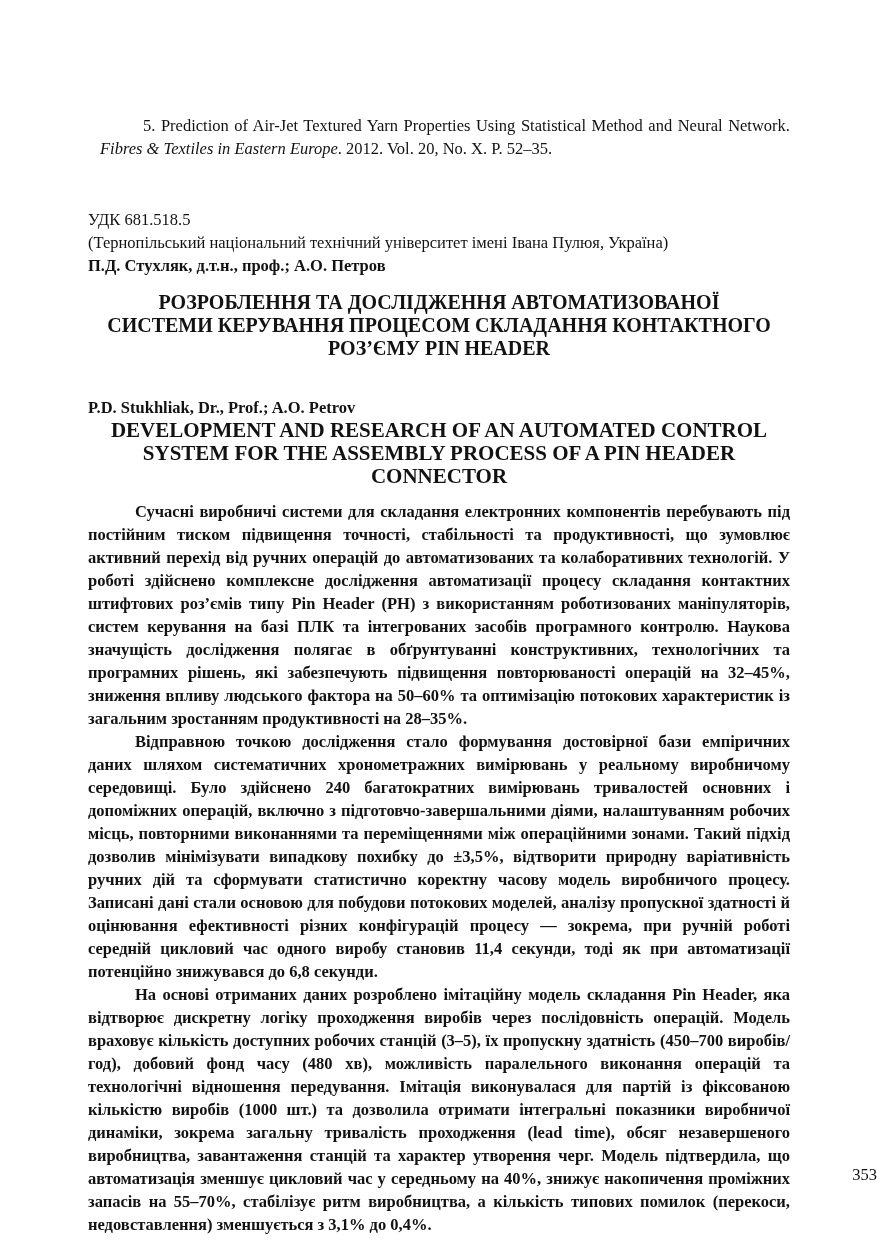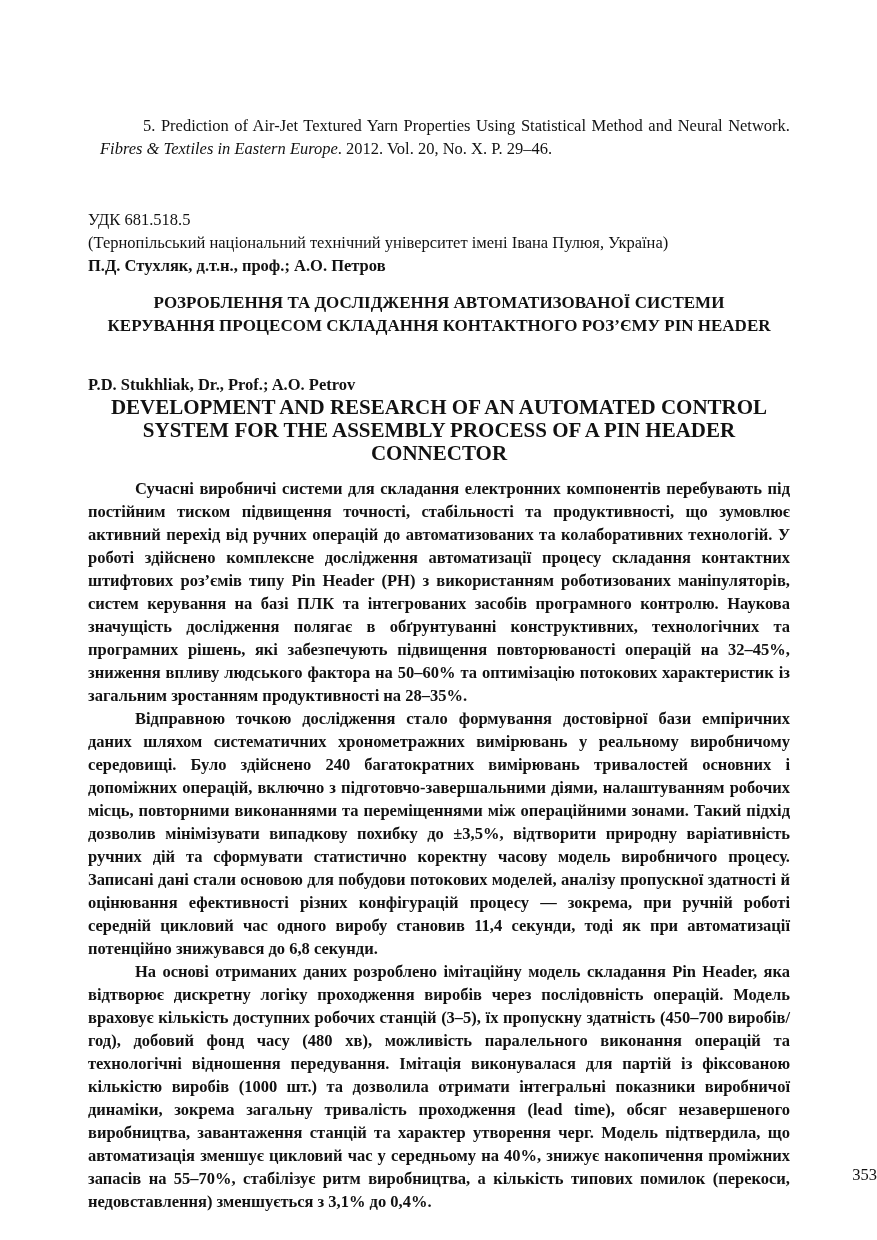--- a/index.html
+++ b/index.html
@@ -71,29 +71,29 @@
     right: 0;
     top: 1163px;
     text-align: right;
   }
 </style>
 </head>
 <body>
 
 <div class="page">
 
-  <p class="reference"><span>5.  Prediction of Air-Jet Textured Yarn Properties Using Statistical Method and Neural Network. </span><span class="journal">Fibres &amp; Textiles in Eastern Europe</span><span>. 2012. Vol. 20, No. X. P. 29–46.</span></p>
+  <p class="reference"><span>5.  Prediction of Air-Jet Textured Yarn Properties Using Statistical Method and Neural Network. </span><span class="journal">Fibres &amp; Textiles in Eastern Europe</span><span>. 2012. Vol. 20, No. X. P. 52–35.</span></p>
 
   <div class="meta-block">
     <div class="meta-line">УДК 681.518.5</div>
     <div class="meta-line">(Тернопільський національний технічний університет імені Івана Пулюя, Україна)</div>
     <div class="meta-line authors-ua">П.Д. Стухляк, д.т.н., проф.; А.О. Петров</div>
   </div>
 
-  <h1 class="title-ua" style="font-size:17px; margin-bottom:0;">РОЗРОБЛЕННЯ ТА ДОСЛІДЖЕННЯ АВТОМАТИЗОВАНОЇ СИСТЕМИ КЕРУВАННЯ ПРОЦЕСОМ СКЛАДАННЯ КОНТАКТНОГО РОЗ’ЄМУ PIN HEADER</h1>
+  <h1 class="title-ua" style="font-size:20px; margin-bottom:0;">РОЗРОБЛЕННЯ ТА ДОСЛІДЖЕННЯ АВТОМАТИЗОВАНОЇ СИСТЕМИ КЕРУВАННЯ ПРОЦЕСОМ СКЛАДАННЯ КОНТАКТНОГО РОЗ’ЄМУ PIN HEADER</h1>
 
   <div class="en-block">
     <div class="authors-en">P.D. Stukhliak, Dr., Prof.; A.O. Petrov</div>
     <h2 class="title-en" style="font-size:21px; margin:0;">DEVELOPMENT AND RESEARCH OF AN AUTOMATED CONTROL SYSTEM FOR THE ASSEMBLY PROCESS OF A PIN HEADER CONNECTOR</h2>
   </div>
 
   <div class="body-text">
     <p class="para">Сучасні виробничі системи для складання електронних компонентів перебувають під постійним тиском підвищення точності, стабільності та продуктивності, що зумовлює активний перехід від ручних операцій до автоматизованих та колаборативних технологій. У роботі здійснено комплексне дослідження автоматизації процесу складання контактних штифтових роз’ємів типу Pin Header (PH) з використанням роботизованих маніпуляторів, систем керування на базі ПЛК та інтегрованих засобів програмного контролю. Наукова значущість дослідження полягає в обґрунтуванні конструктивних, технологічних та програмних рішень, які забезпечують підвищення повторюваності операцій на 32–45%, зниження впливу людського фактора на 50–60% та оптимізацію потокових характеристик із загальним зростанням продуктивності на 28–35%.</p>
     <p class="para">Відправною точкою дослідження стало формування достовірної бази емпіричних даних шляхом систематичних хронометражних вимірювань у реальному виробничому середовищі. Було здійснено 240 багатократних вимірювань тривалостей основних і допоміжних операцій, включно з підготовчо-завершальними діями, налаштуванням робочих місць, повторними виконаннями та переміщеннями між операційними зонами. Такий підхід дозволив мінімізувати випадкову похибку до ±3,5%, відтворити природну варіативність ручних дій та сформувати статистично коректну часову модель виробничого процесу. Записані дані стали основою для побудови потокових моделей, аналізу пропускної здатності й оцінювання ефективності різних конфігурацій процесу — зокрема, при ручній роботі середній цикловий час одного виробу становив 11,4 секунди, тоді як при автоматизації потенційно знижувався до 6,8 секунди.</p>
     <p class="para">На основі отриманих даних розроблено імітаційну модель складання Pin Header, яка відтворює дискретну логіку проходження виробів через послідовність операцій. Модель враховує кількість доступних робочих станцій (3–5), їх пропускну здатність (450–700 виробів/год), добовий фонд часу (480 хв), можливість паралельного виконання операцій та технологічні відношення передування. Імітація виконувалася для партій із фіксованою кількістю виробів (1000 шт.) та дозволила отримати інтегральні показники виробничої динаміки, зокрема загальну тривалість проходження (lead time), обсяг незавершеного виробництва, завантаження станцій та характер утворення черг. Модель підтвердила, що автоматизація зменшує цикловий час у середньому на 40%, знижує накопичення проміжних запасів на 55–70%, стабілізує ритм виробництва, а кількість типових помилок (перекоси, недовставлення) зменшується з 3,1% до 0,4%.</p>

